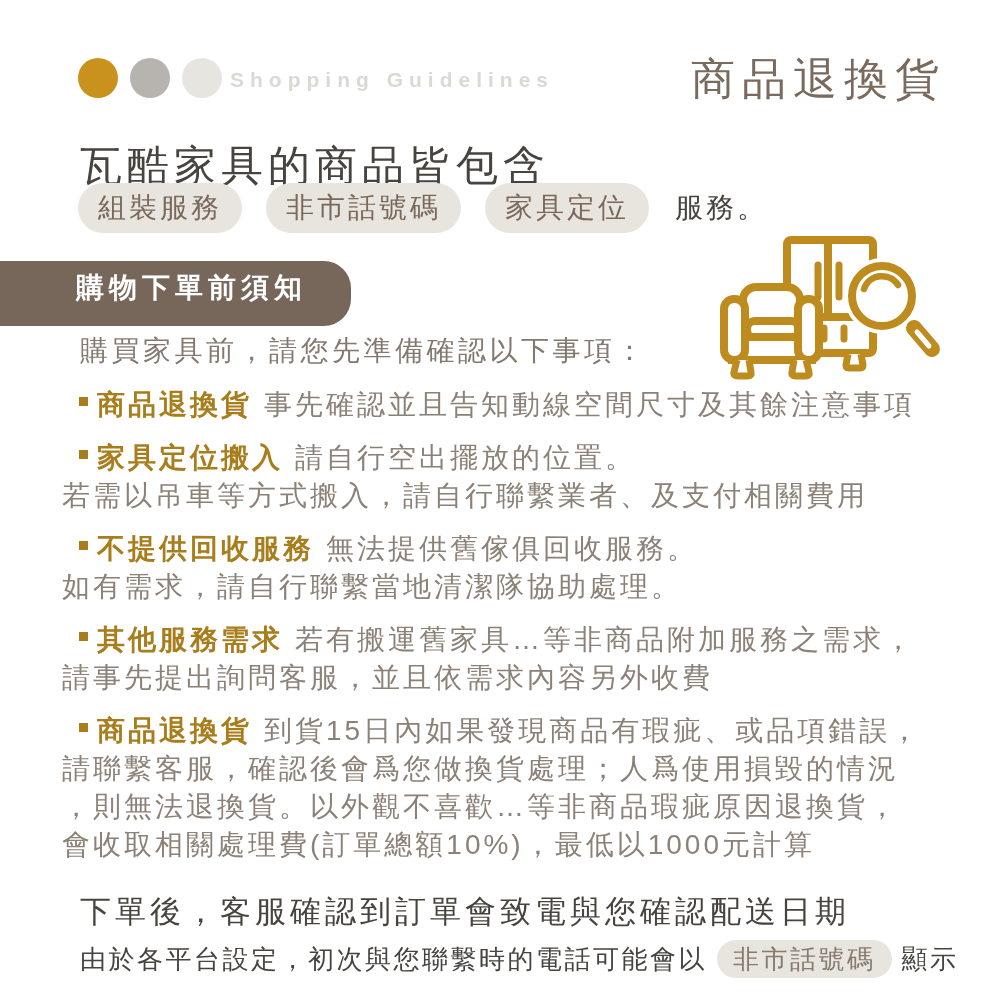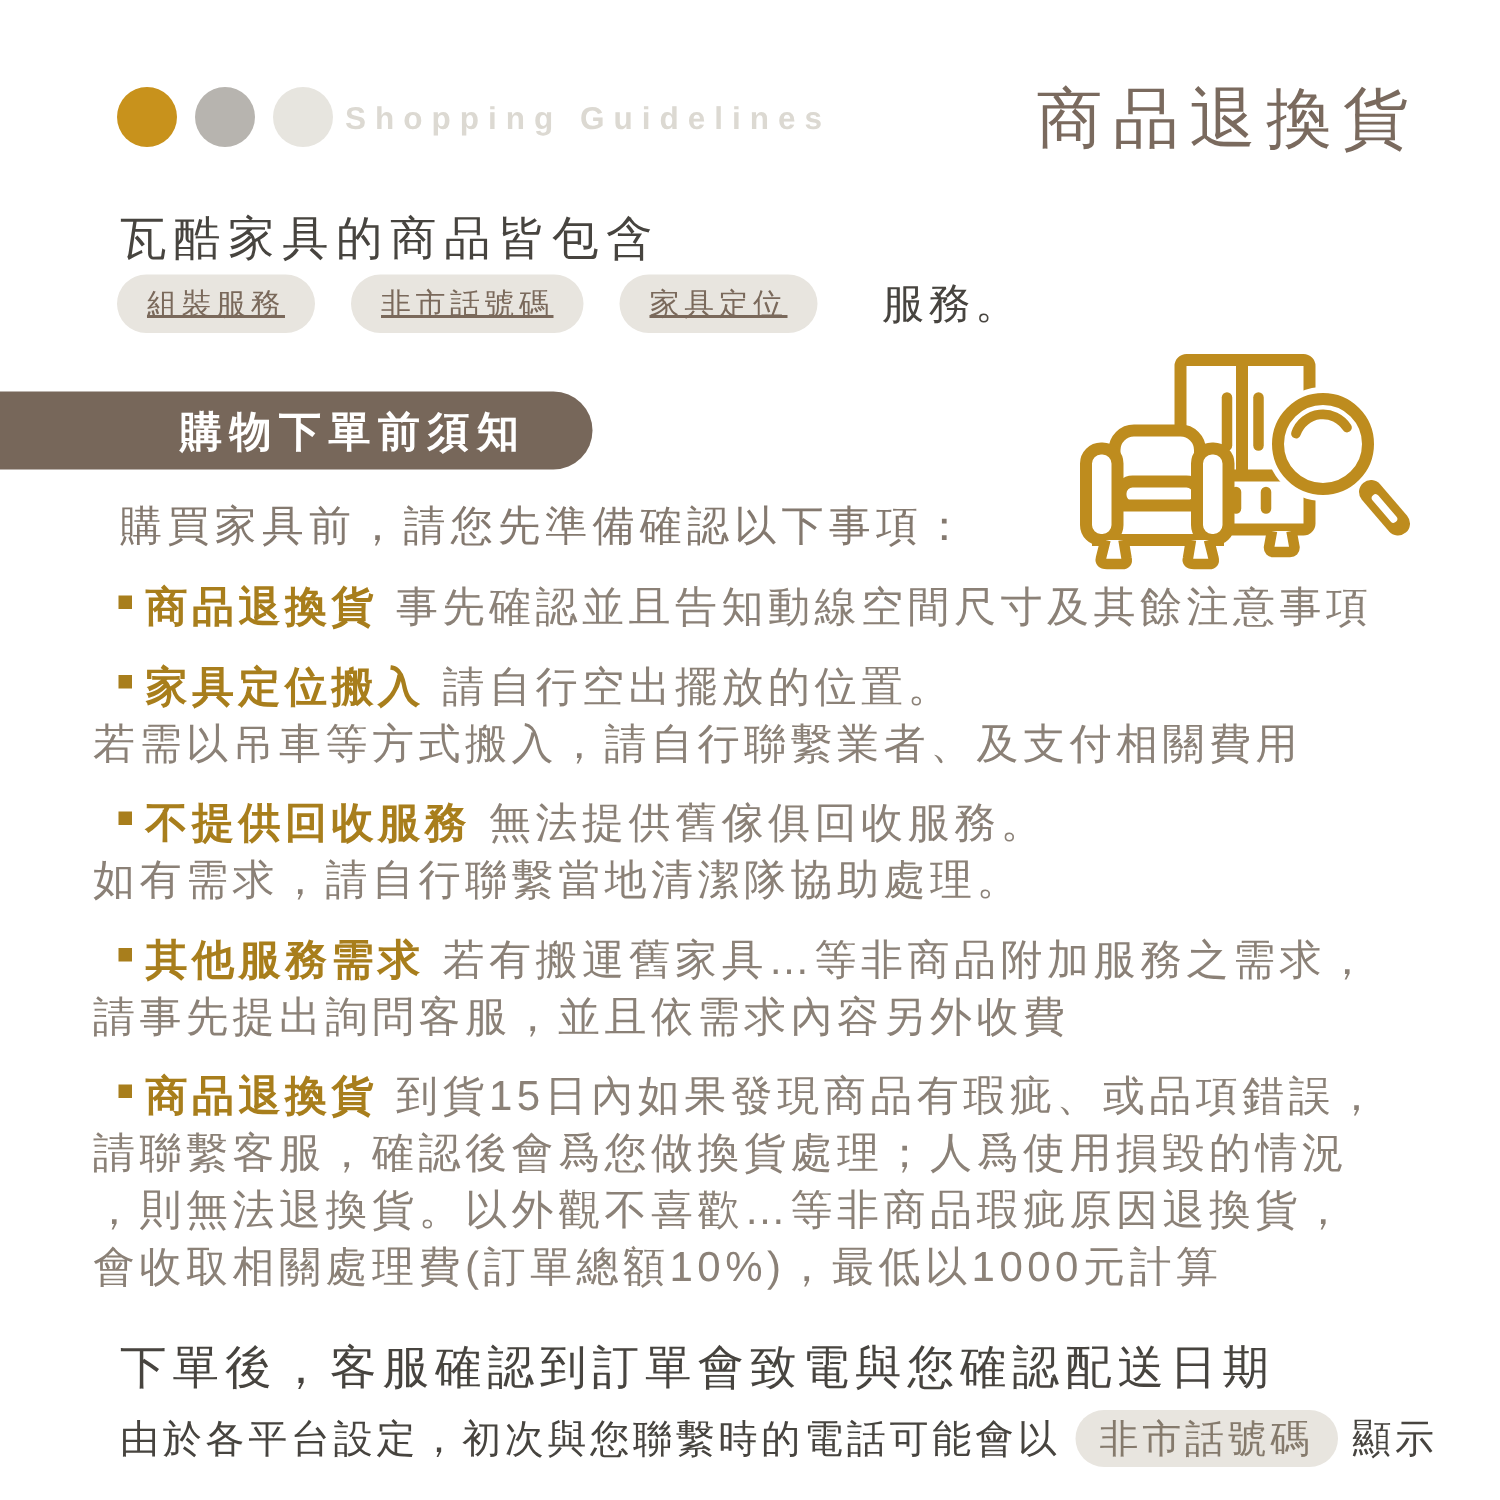--- a/index.html
+++ b/index.html
@@ -23,31 +23,31 @@
   
   .dots{position:absolute;left:78px;top:58px;display:flex;gap:12px;}
   .dot{width:40px;height:40px;border-radius:50%;}
   .dot1{background:var(--dot1);} .dot2{background:var(--dot2);} .dot3{background:var(--dot3);}
   .subtitle{position:absolute;left:230px;top:68px;font-size:21px;font-weight:bold;
     letter-spacing:6px;color:var(--subtitle);}
   .title{position:absolute;right:54px;top:50px;margin:0;font-size:44px;font-weight:400;
     letter-spacing:7px;color:var(--title);}
 
   
-  .intro-heading{position:absolute;left:80px;top:138px;margin:0;font-size:31px;font-weight:500;
+  .intro-heading{position:absolute;left:80px;top:138px;margin:0;font-size:42px;font-weight:500;
     letter-spacing:5px;color:var(--dark);}
   .badges{position:absolute;left:78px;top:183px;display:flex;align-items:center;gap:24px;}
-  .badge{background:var(--pill-bg);color:var(--pill-text);font-size:20px;letter-spacing:3px;
-    padding:6px 20px;border-radius:25px;white-space:nowrap;text-decoration:underline;}
-  .badge-suffix{font-size:28px;letter-spacing:3px;color:var(--dark);margin-left:19px;}
+  .badge{background:var(--pill-bg);color:var(--pill-text);font-size:28px;letter-spacing:3px;
+    padding:6px 20px;border-radius:25px;white-space:nowrap;}
+  .badge-suffix{font-size:28px;letter-spacing:3px;color:var(--dark);margin-left:2px;}
 
   
-  .banner{position:absolute;left:0;top:261px;height:52px;line-height:53px;
+  .banner{position:absolute;left:0;top:261px;height:65px;line-height:53px;
     background:var(--brown);color:#fff;font-size:28px;font-weight:bold;letter-spacing:5px;
-    padding:0 44px 0 120px;border-radius:0 27px 27px 0;}
+    padding:0 44px 0 76px;border-radius:0 27px 27px 0;}
 
   
   .hero-icon{position:absolute;left:712px;top:225px;}
   .hero-icon .g{stroke:var(--gold-icon);}
 
   
   .content{position:absolute;left:0;top:332px;width:1000px;}
   .lead{margin:0 0 16px 80px;font-size:28px;letter-spacing:3.5px;color:var(--lead);}
   .item{margin:0 0 15px 62px;width:892px;font-size:28px;line-height:38px;
     letter-spacing:3px;color:var(--body);text-indent:17px;}

